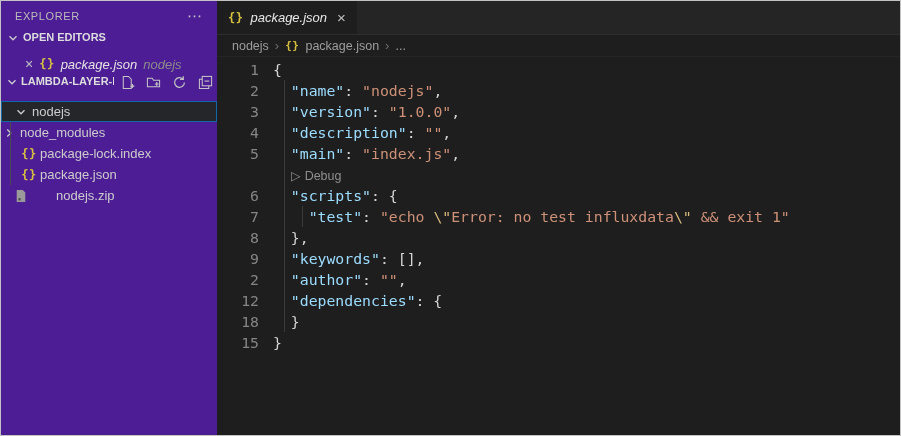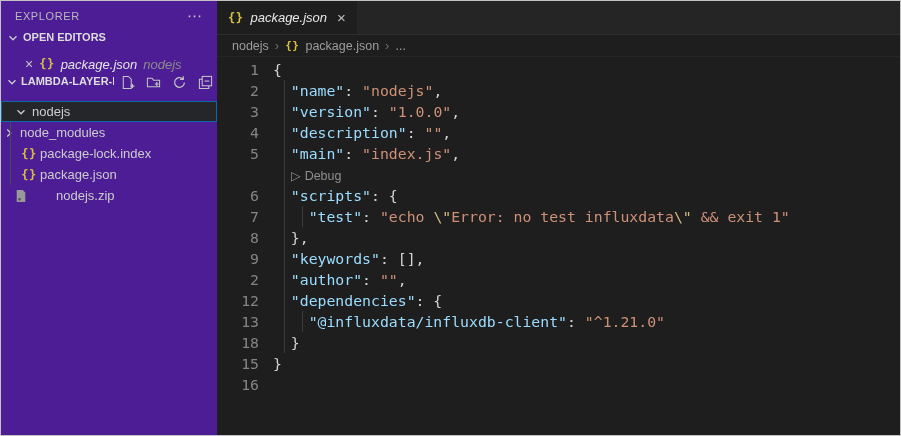--- a/index.html
+++ b/index.html
@@ -233,32 +233,22 @@
           <div class="gutter">2</div>
           <div class="ctext"><span class="tk-p">  </span><span class="tk-k">"author"</span><span class="tk-p">: </span><span class="tk-s">""</span><span class="tk-p">,</span></div>
         </div>
         <div class="code-row">
           <div class="iguide g1"></div>
           <div class="gutter">12</div>
           <div class="ctext"><span class="tk-p">  </span><span class="tk-k">"dependencies"</span><span class="tk-p">: {</span></div>
         </div>
         <div class="code-row">
           <div class="iguide g1"></div>
-          <div class="iguide g2"></div>
-          <div class="gutter">13</div>
-          <div class="ctext"><span class="tk-p">    </span><span class="tk-k">"@influxdata/influxdb-client"</span><span class="tk-p">: </span><span class="tk-s">"^1.21.0"</span></div>
-        </div>
-        <div class="code-row">
-          <div class="iguide g1"></div>
           <div class="gutter">18</div>
           <div class="ctext"><span class="tk-p">  }</span></div>
         </div>
         <div class="code-row">
           <div class="gutter">15</div>
           <div class="ctext"><span class="tk-p">}</span></div>
-        </div>
-        <div class="code-row">
-          <div class="gutter">16</div>
-          <div class="ctext"></div>
         </div>
       </div>
   </main>
 </div>
 
 </body></html>

